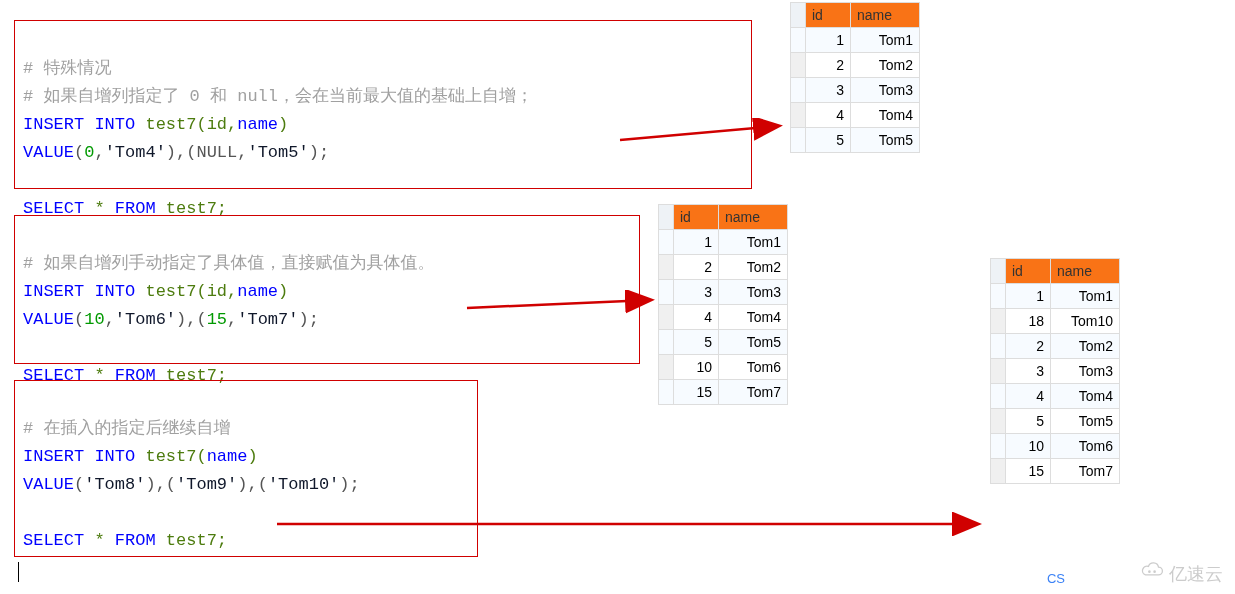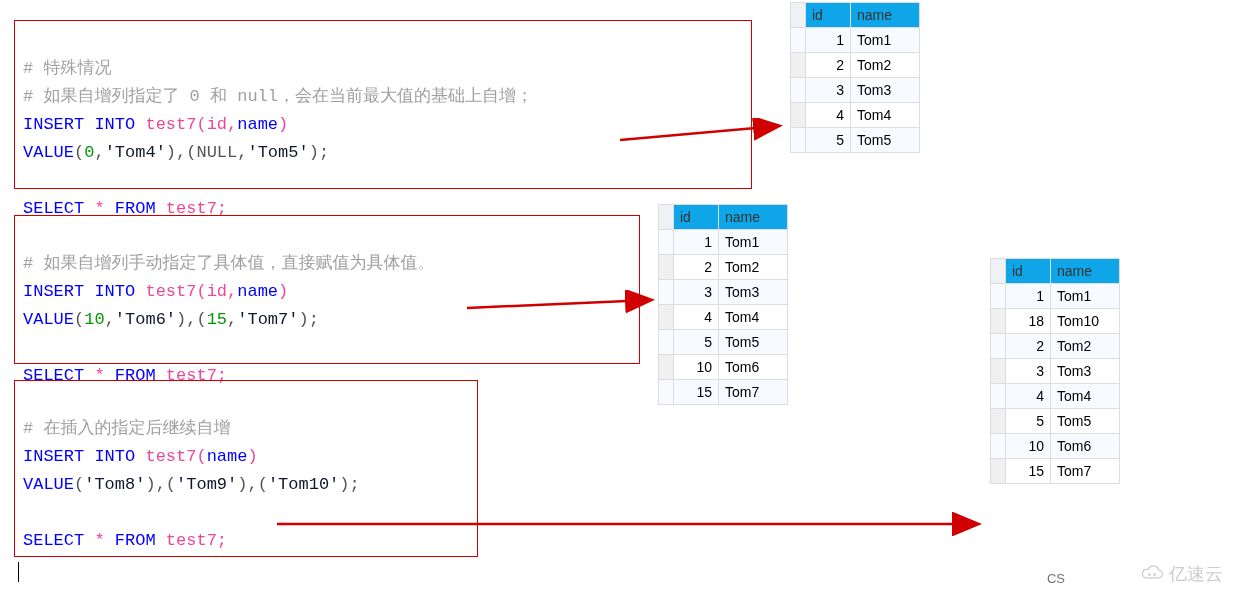--- a/index.html
+++ b/index.html
@@ -16,46 +16,46 @@
   .code-box {
     position: absolute;
     border: 1px solid #d00000;
     padding: 6px 8px 6px 8px;
     line-height: 1.65;
     white-space: pre;
     color: #555;
   }
   .comment { color: #a0a0a0; }
   .kw { color: #0000ff; text-align: right; }
-  .ident { color: #ec4899; }
+  .ident { color: #4d7c0f; }
   .paren { color: #555; }
   .num { color: #009900; }
   .str { color: #0f172a; }
   .nullkw { color: #555; }
 
   .tbl {
     position: absolute;
     border-collapse: collapse;
     font-family: Arial, sans-serif;
     font-size: 14px;
     background: #fff;
     border: 1px solid #ccc;
   }
   .tbl th, .tbl td {
     border: 1px solid #ddd;
     padding: 4px 6px;
     text-align: left;
   }
   .tbl th {
-    background: #0ea5e9;
+    background: #f97316;
     font-weight: normal;
     color: #333;
   }
   .tbl td.id { text-align: right; width: 32px; }
-  .tbl td.name { width: 56px; }
+  .tbl td.name { width: 56px; text-align: right; }
   .tbl tr.alt td { background: #f7fbff; }
   .tbl td.marker { width: 10px; padding:0 2px; border-right:1px solid #ddd; background:#f0f0f0;}
   .tbl th.marker { width:10px; padding:0 2px; background:#eef2f6;}
   .tbl tr.current td.marker::before { content:"\25B6"; color:#333; font-size:10px;}
 
   .arrow { position: absolute; pointer-events: none; }
 
   .cursor-bar {
     position:absolute;
     left:18px;
@@ -65,29 +65,28 @@
   }
 
   .watermark {
     position:absolute;
     right:12px;
     bottom:8px;
     color:#ccc;
     font-family:Liberation Mono, monospace;
     font-size:18px;
     display:flex;
-    align-items:center;
     gap:4px;
   }
   .watermark svg { width:26px; height:18px; }
   .csdn {
     position:absolute;
     right:170px;
     bottom:8px;
-    color:#737373;
+    color:#3b82f6;
     font-size:13px;
     font-family:Arial,sans-serif;
   }
 </style>
 </head>
 <body>
 
 <div class="code-box" style="left:14px; top:20px; width:720px; height:155px;">
 <span class="comment"><span>#</span><span> 特殊情况</span></span>
 <span class="comment"><span>#</span><span> 如果自增列指定了 0 和 null，会在当前最大值的基础上自增；</span></span>

